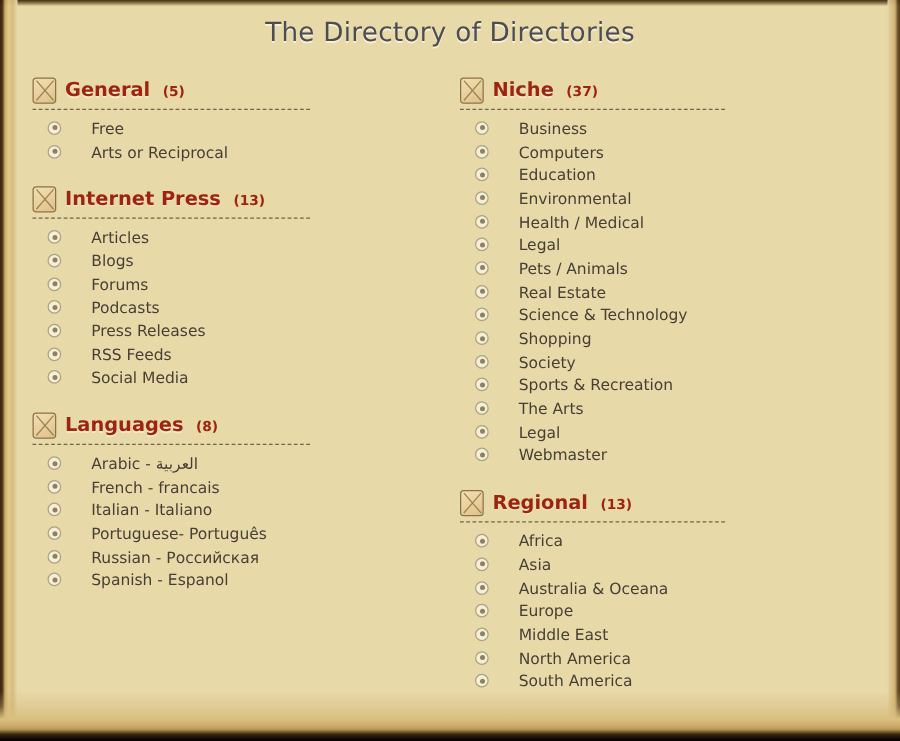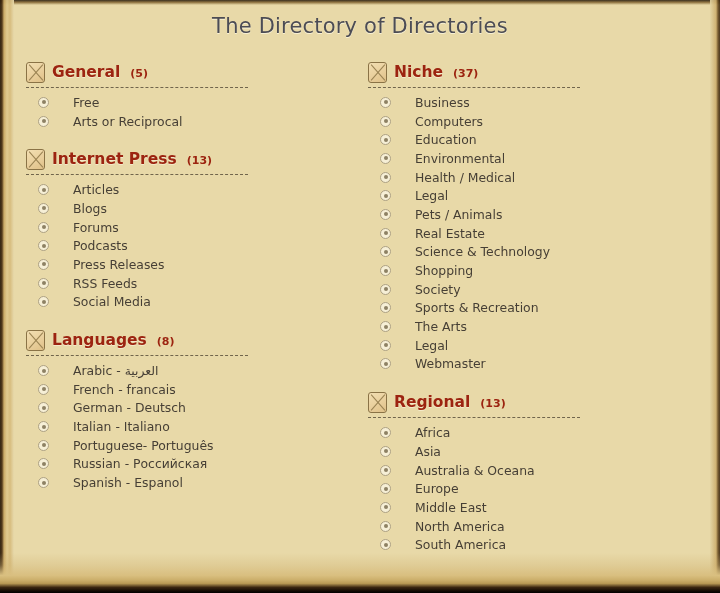--- a/index.html
+++ b/index.html
@@ -289,24 +289,20 @@
             <li>
               <span class="dot-icon"></span>
               <a>Arabic - العربية</a>
             </li>
             <li>
               <span class="dot-icon"></span>
               <a>French - francais</a>
             </li>
             <li>
               <span class="dot-icon"></span>
-              <a>German - Deutsch</a>
-            </li>
-            <li>
-              <span class="dot-icon"></span>
               <a>Italian - Italiano</a>
             </li>
             <li>
               <span class="dot-icon"></span>
               <a>Portuguese- Português</a>
             </li>
             <li>
               <span class="dot-icon"></span>
               <a>Russian - Российская</a>
             </li>

